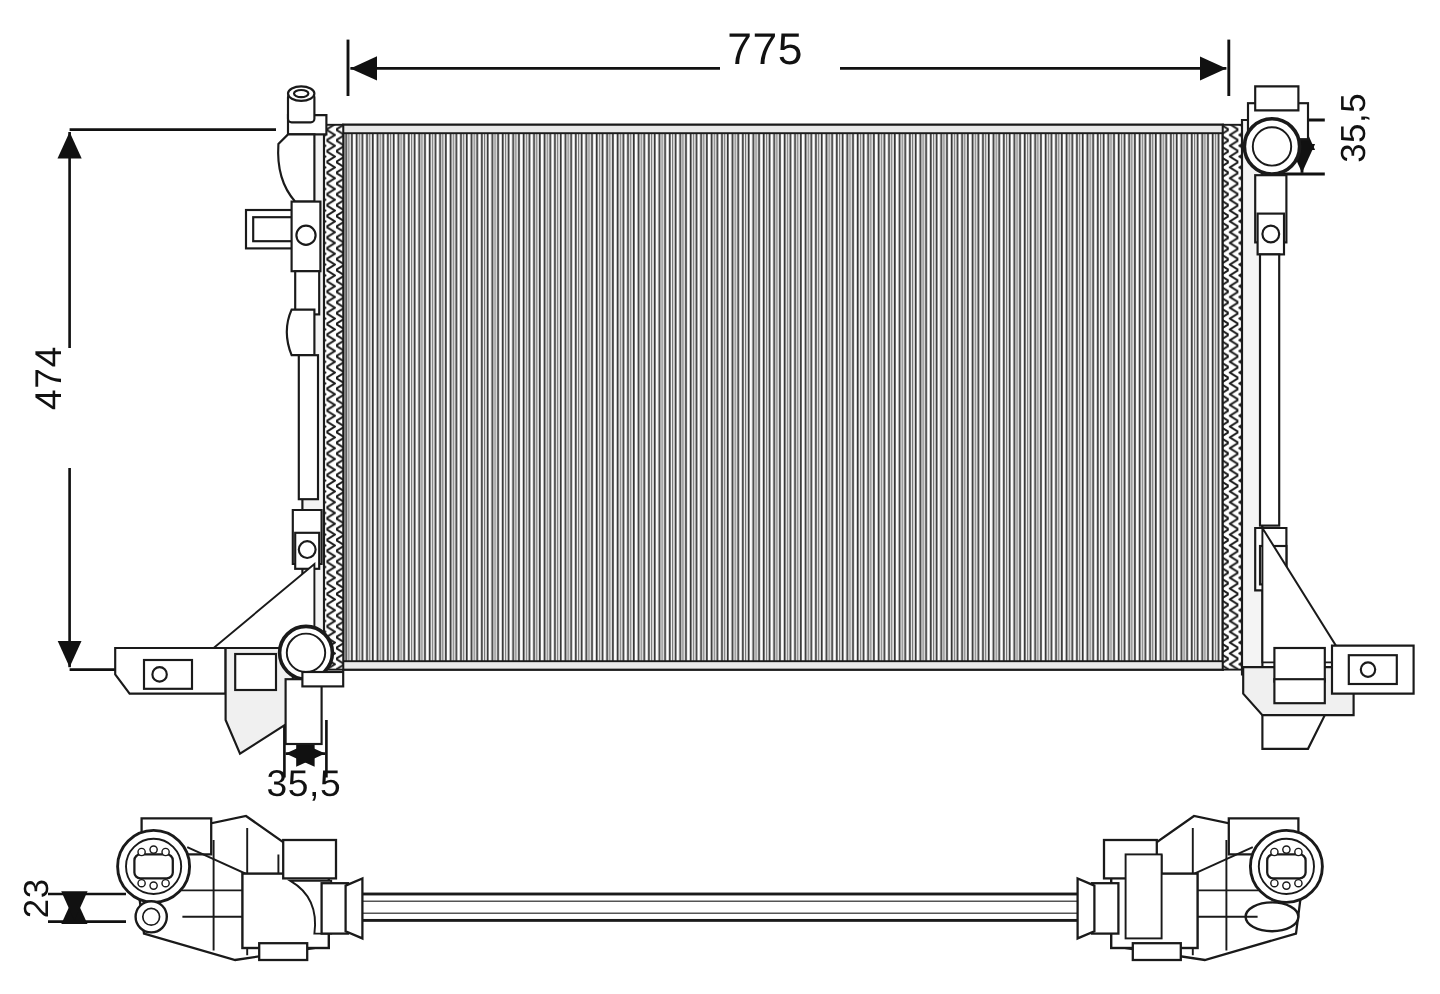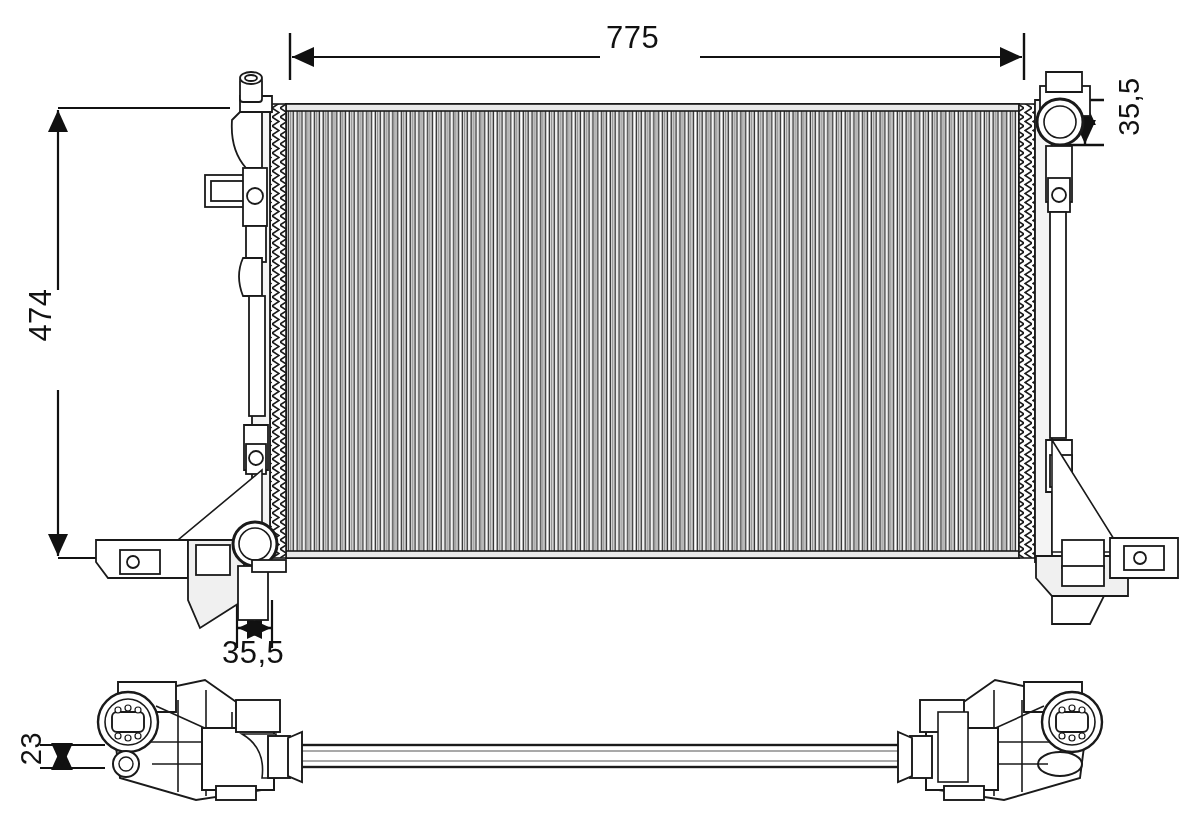--- a/index.html
+++ b/index.html
@@ -32,21 +32,21 @@
   .dimlabel {
     position: absolute;
     font-family: "Liberation Sans", sans-serif;
     color: #111111;
     white-space: nowrap;
     letter-spacing: 0.5px;
   }
   .dim-775 {
     left: 606px;
     top: 20px;
-    font-size: 31px;
+    font-size: 37px;
   }
   .dim-474 {
     left: 14px;
     top: 297px;
     font-size: 31px;
     transform: rotate(-90deg);
     transform-origin: center center;
   }
   .dim-355-top {
     left: 1100px;

